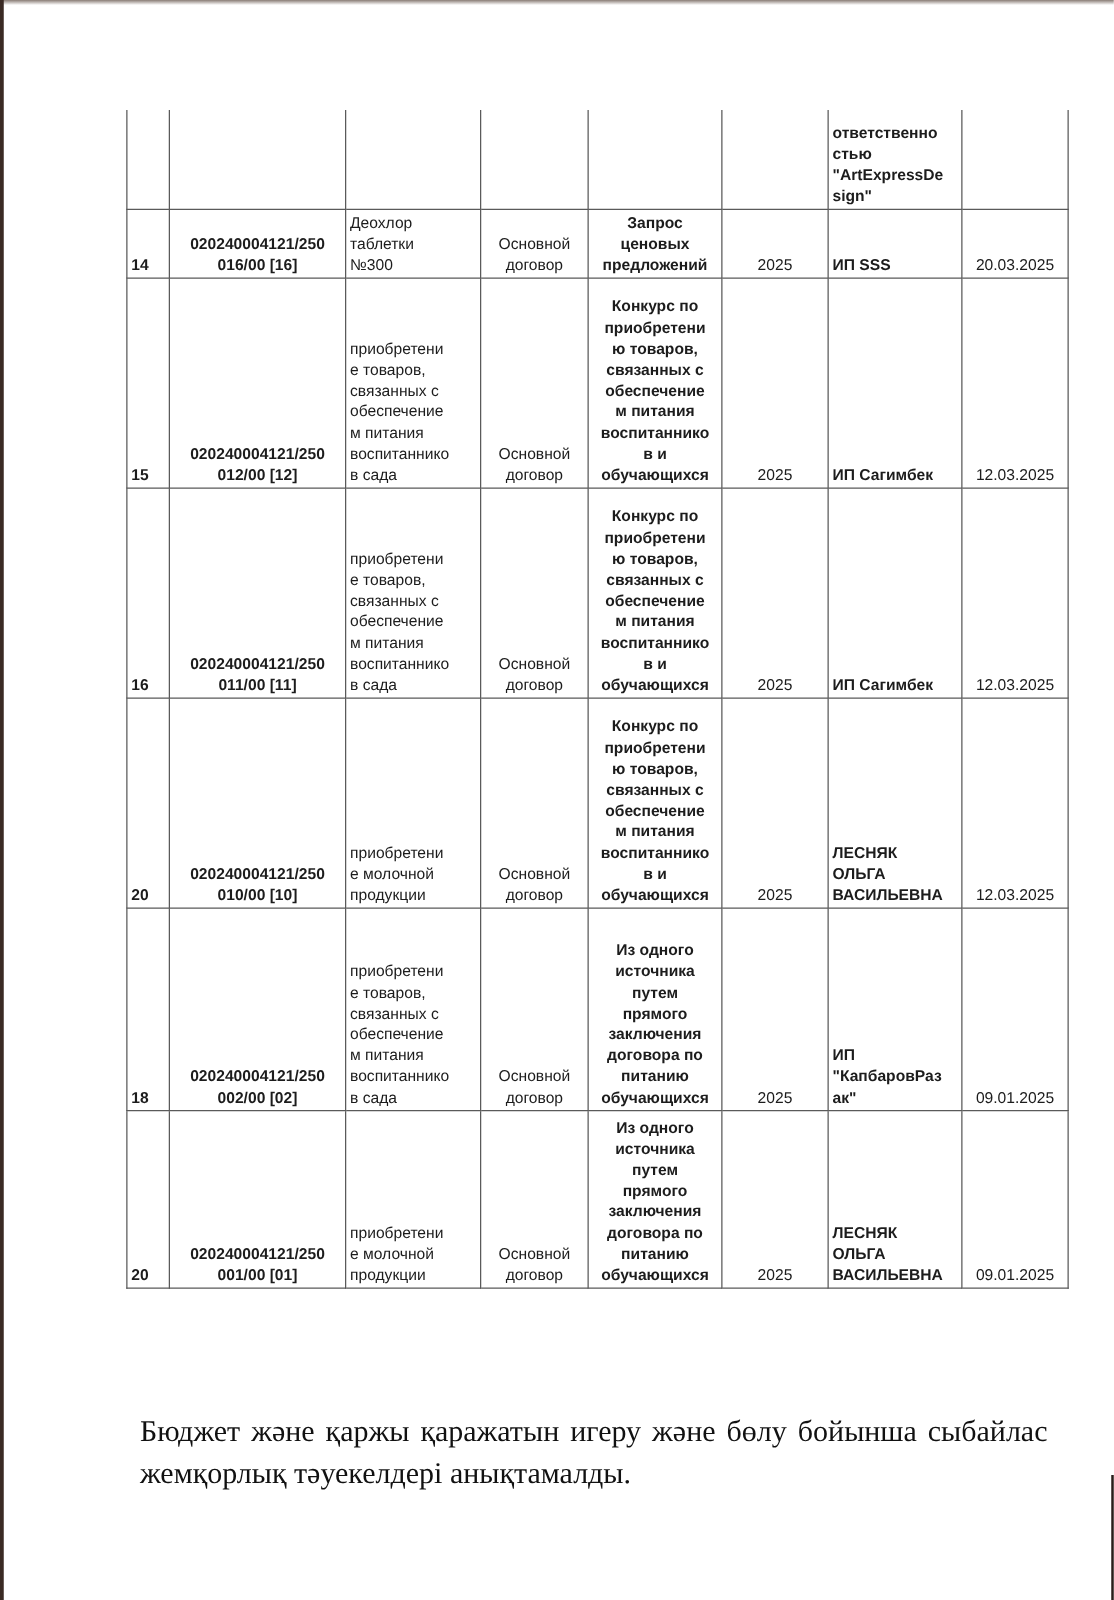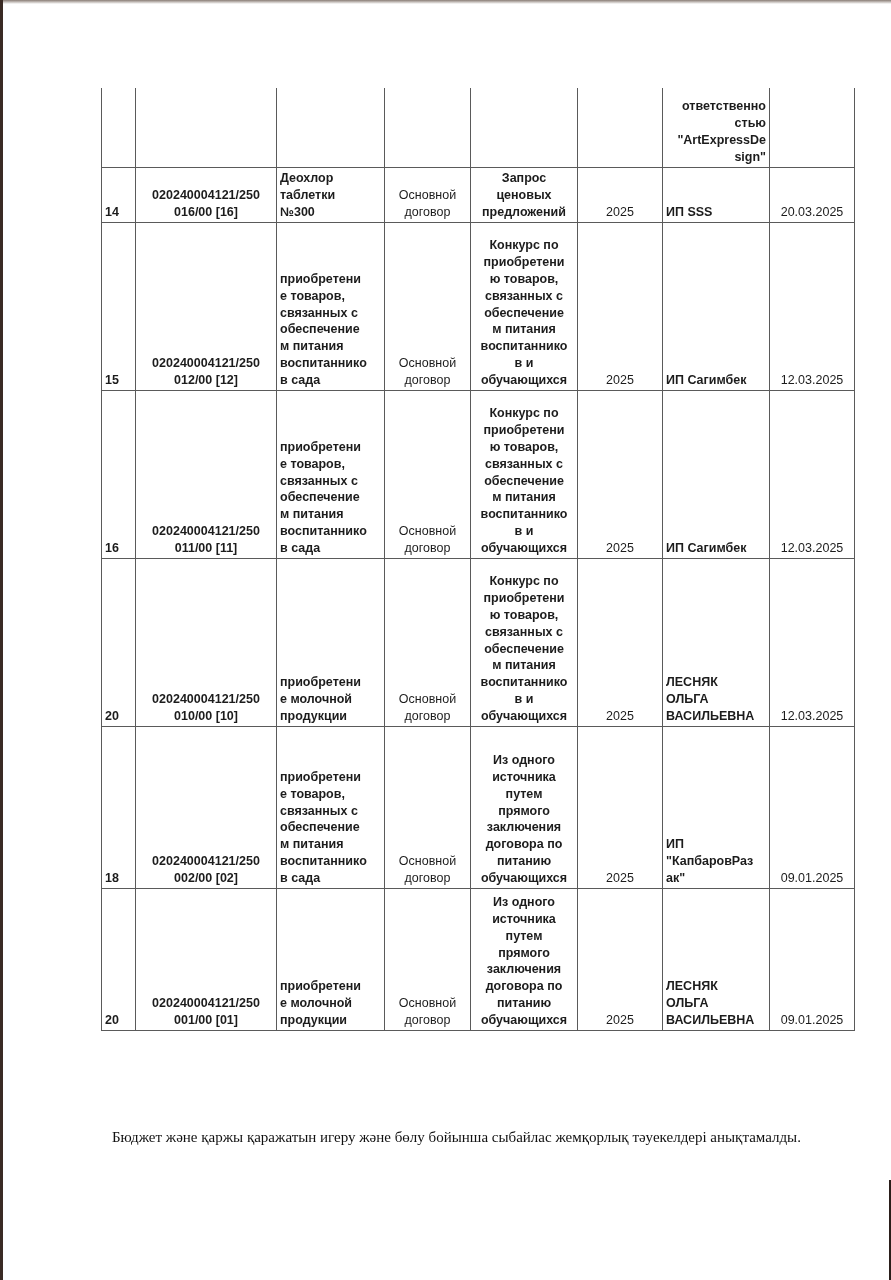--- a/index.html
+++ b/index.html
@@ -13,33 +13,33 @@
     table.contracts {
       position: absolute; left: 101px; top: 88px;
       border-collapse: collapse; table-layout: fixed;
       font-family: "Liberation Sans", sans-serif; font-size: 12.5px; font-weight: bold; line-height: 16.8px;
       color: #1c1c1c;
     }
     table.contracts td {
       border: 1px solid #5a5a5a; vertical-align: bottom; padding: 0 3px 1px 3px;
       overflow: hidden; word-break: break-all;
     }
-    table.contracts tr.cont td { border-top: none; text-align: right; }
+    table.contracts tr.cont td { border-top: none; }
     td.c-num { width: 27px; text-align: left; }
     td.c-id { width: 134px; text-align: center; font-weight: bold; }
-    td.c-subj { width: 101px; text-align: left; font-weight: bold; }
+    td.c-subj { width: 101px; text-align: left; font-weight: normal; }
     td.c-type { width: 79px; text-align: center; font-weight: normal; }
     td.c-method { width: 100px; text-align: center; }
     td.c-year { width: 78px; text-align: center; font-weight: normal; }
     td.c-supp { width: 100px; text-align: left; }
     td.c-date { width: 78px; text-align: center; font-weight: normal; }
     .cell-text { white-space: pre-line; display: block; }
     .footer-text {
       position: absolute; left: 112px; top: 1106px; width: 726px;
-      font-family: "Liberation Serif", serif; font-size: 15px; line-height: 33px; color: #111;
+      font-family: "Liberation Serif", serif; font-size: 24px; line-height: 33px; color: #111;
       text-align: justify; text-align-last: left;
     }
   </style>
 </head>
 <body>
 
 <div class="page-edge-top"></div>
 <div class="page-edge-left"></div>
 <div class="page-edge-right"></div>
 

